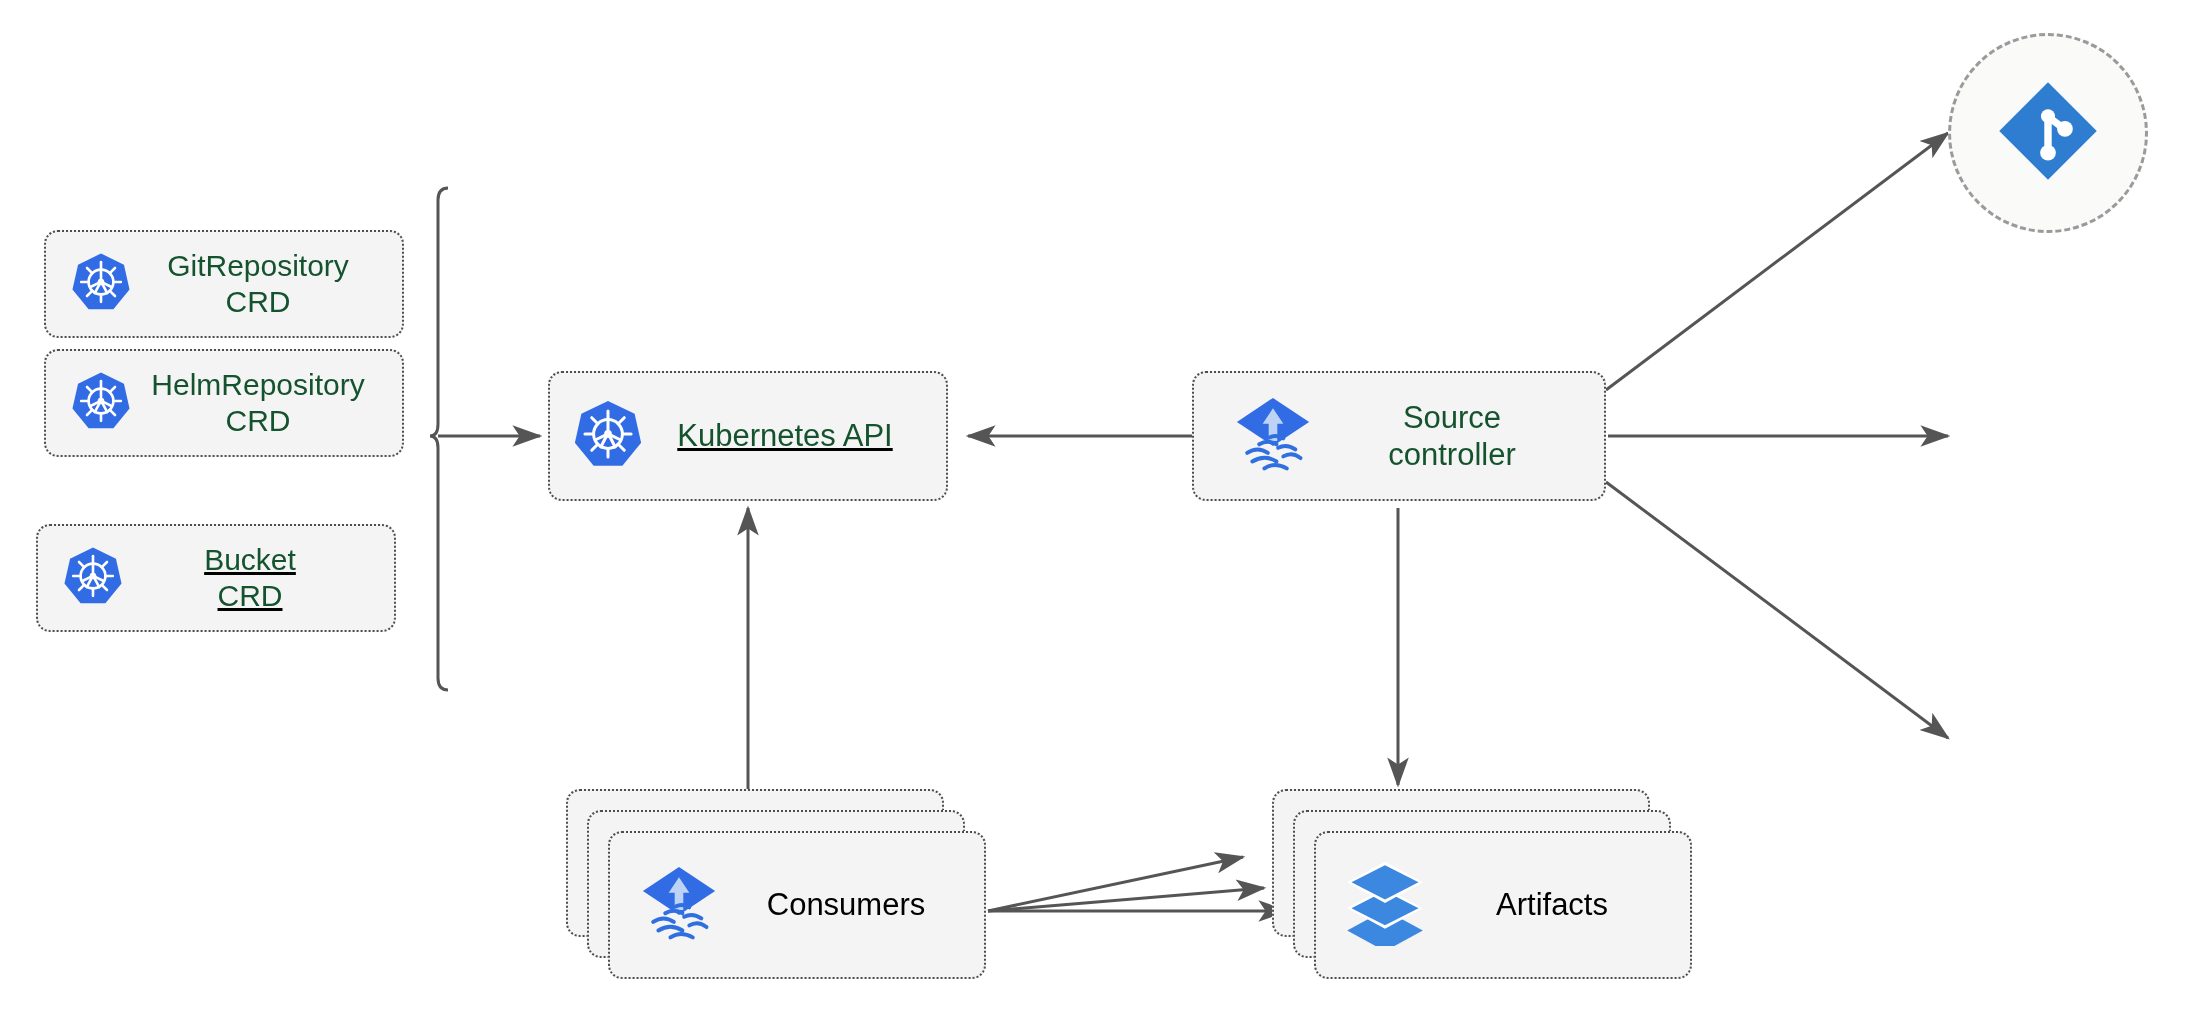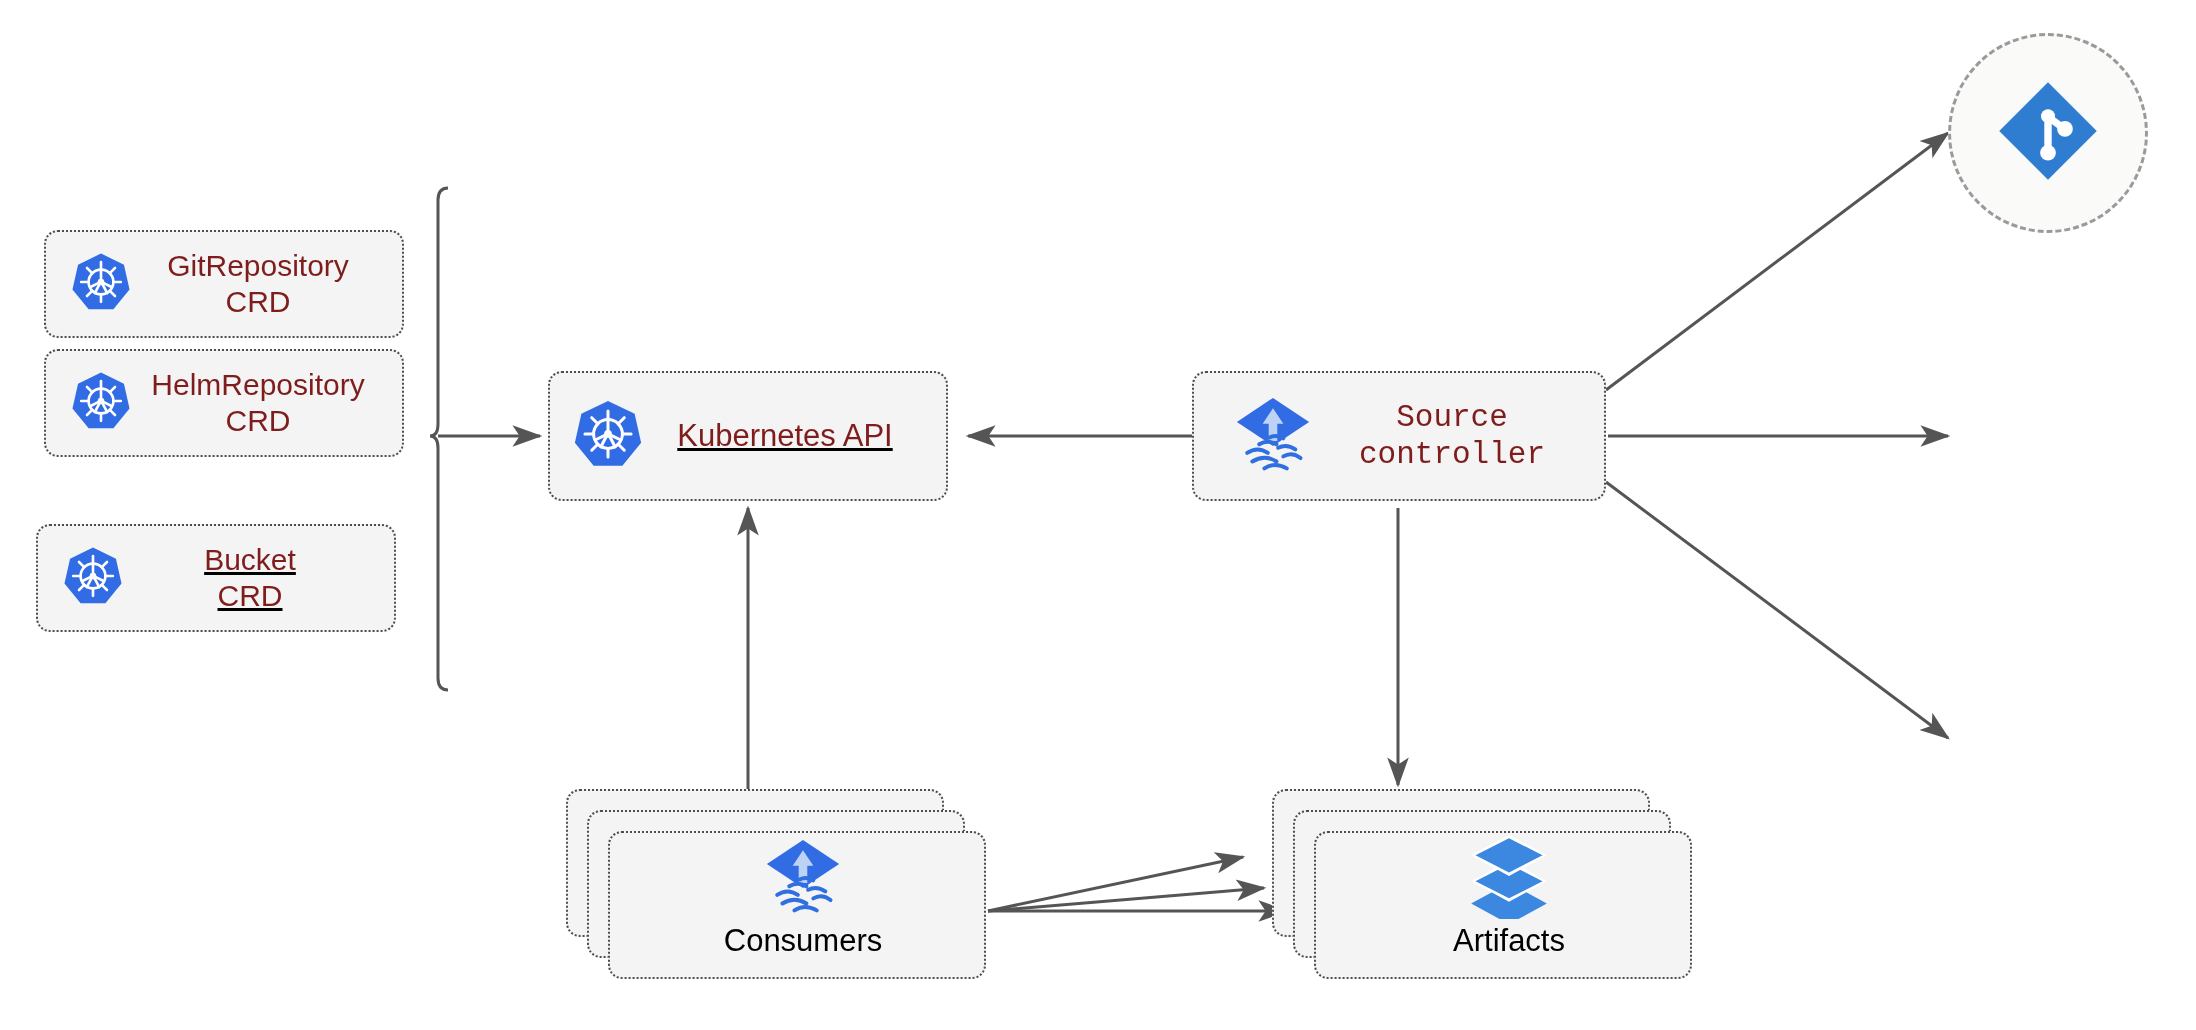--- a/index.html
+++ b/index.html
@@ -33,21 +33,21 @@
     box-sizing: border-box;
     background: #f4f4f4;
     border: 2px dotted #4d4d4d;
     border-radius: 14px;
     display: flex;
     align-items: center;
     justify-content: flex-start;
   }
   .node .label {
     font-size: 30px;
-    color: #7f1d1d;
+    color: #14532d;
     line-height: 1.2;
     text-align: center;
     white-space: pre-line;
     flex: 1 1 auto;
   }
   .node .icon {
     flex: 0 0 auto;
     display: block;
   }
 
@@ -69,21 +69,20 @@
     position: absolute;
     box-sizing: border-box;
     background: #f4f4f4;
     border: 2px dotted #4d4d4d;
     border-radius: 14px;
   }
   .deck .card.front {
     display: flex;
     align-items: center;
     justify-content: flex-start;
-    flex-direction: column;
   }
   .deck .card.front .label {
     font-size: 31px;
     color: #000;
     flex: 1 1 auto;
     text-align: center;
   }
 
   
   .circ {
@@ -233,21 +232,21 @@
           <line x1="45.6" y1="51.8" x2="33" y2="58"></line>
           <line x1="54.4" y1="51.8" x2="67" y2="58"></line>
           <line x1="47" y1="54.6" x2="40" y2="68"></line>
           <line x1="53" y1="54.6" x2="60" y2="68"></line>
         </g>
       </svg>
     </span>
     <span class="label">Kubernetes API</span>
   </div>
 
-  <div class="node srcc" style="left:1192px; top:371px;font-family:Liberation Mono, monospace;">
+  <div class="node srcc" style="left:1192px; top:371px;">
     <span class="icon">
       <svg width="86" height="86" viewBox="0 0 100 100">
         <polygon points="50,8 92,36 50,64 8,36" fill="#326CE5"></polygon>
         <path d="M50,20 L62,38 L55,38 L55,58 L45,58 L45,38 L38,38 Z" fill="#bdd3f5"></path>
         <g stroke="#2f6fe0" stroke-width="4.6" stroke-linecap="round" fill="none">
           <path d="M20,72 Q32,64 44,72"></path>
           <path d="M34,62 Q44,56 54,62"></path>
           <path d="M46,54 Q54,50 62,55"></path>
           <path d="M26,82 Q40,73 54,82"></path>
           <path d="M40,90 Q52,82 66,90"></path>

